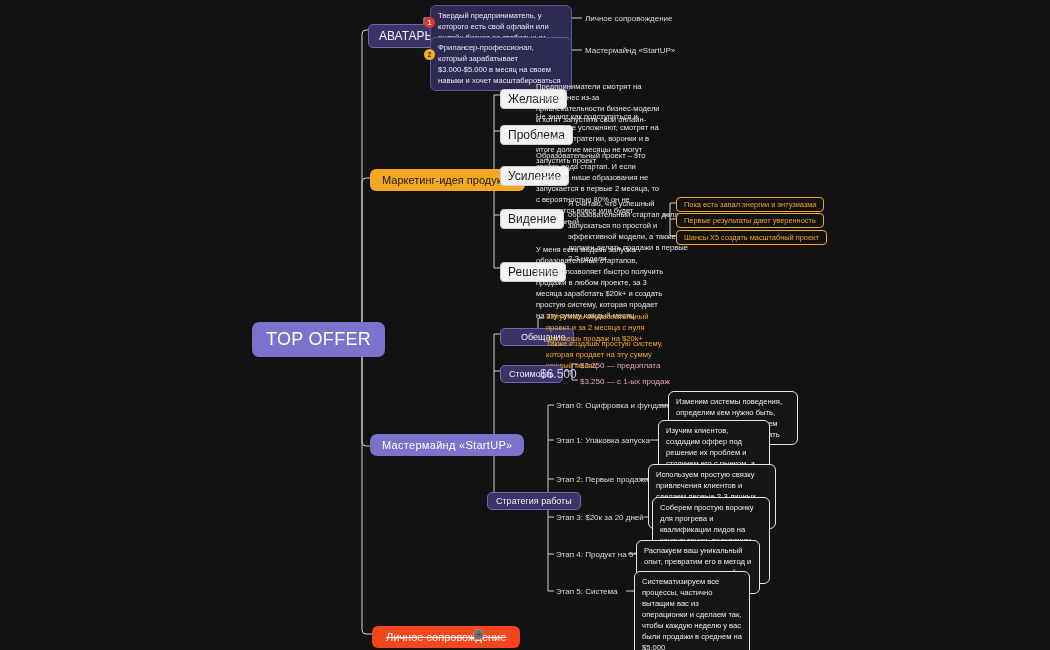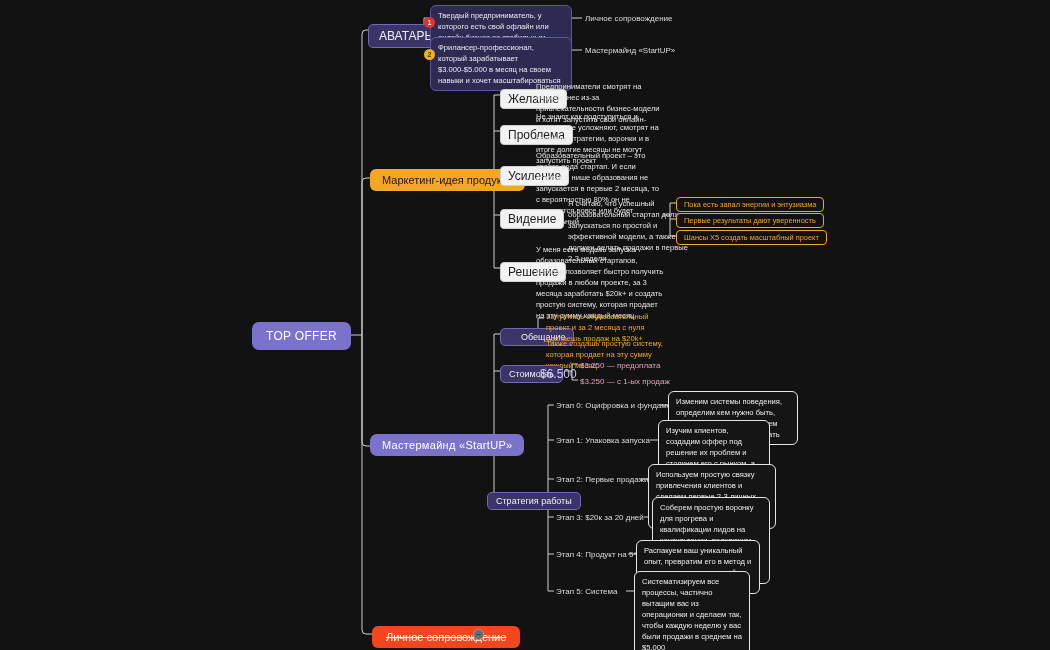--- a/index.html
+++ b/index.html
@@ -8,21 +8,21 @@
     font-family:"Liberation Sans","DejaVu Sans",sans-serif;
     color:#e8e8e8;
   }
   #canvas{position:absolute;inset:0;}
   svg.links{position:absolute;left:0;top:0;width:1050px;height:650px;pointer-events:none;}
   .node{position:absolute;box-sizing:border-box;}
 
   
   .pill-purple{
     background:#7b72cc;color:#ffffff;border-radius:7px;
-    padding:7px 14px;font-size:12px;letter-spacing:.3px;white-space:nowrap;
+    padding:7px 14px;font-size:18px;letter-spacing:.3px;white-space:nowrap;
   }
   .pill-purple-sm{
     background:#3a3566;color:#efeff7;border:1px solid #6f68b4;border-radius:5px;
     padding:3px 8px;font-size:9px;white-space:nowrap;
   }
   .pill-orange{
     background:#f5a623;color:#1a1a1a;border-radius:6px;
     padding:5px 12px;font-size:11px;white-space:nowrap;font-weight:400;
   }
   .pill-red{

